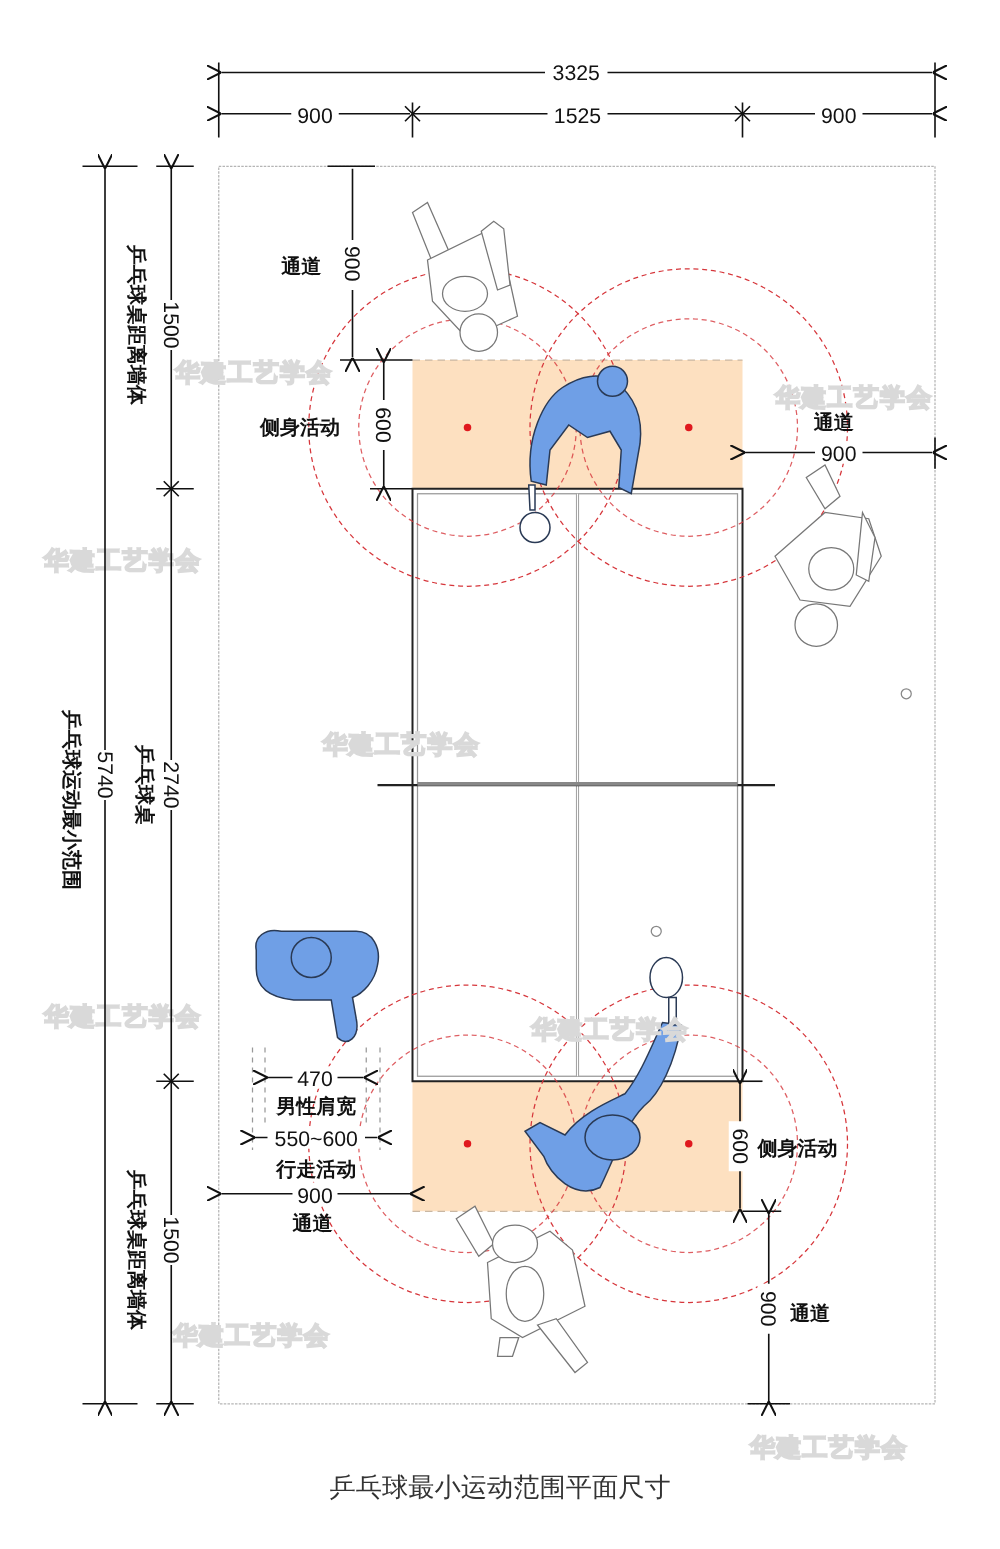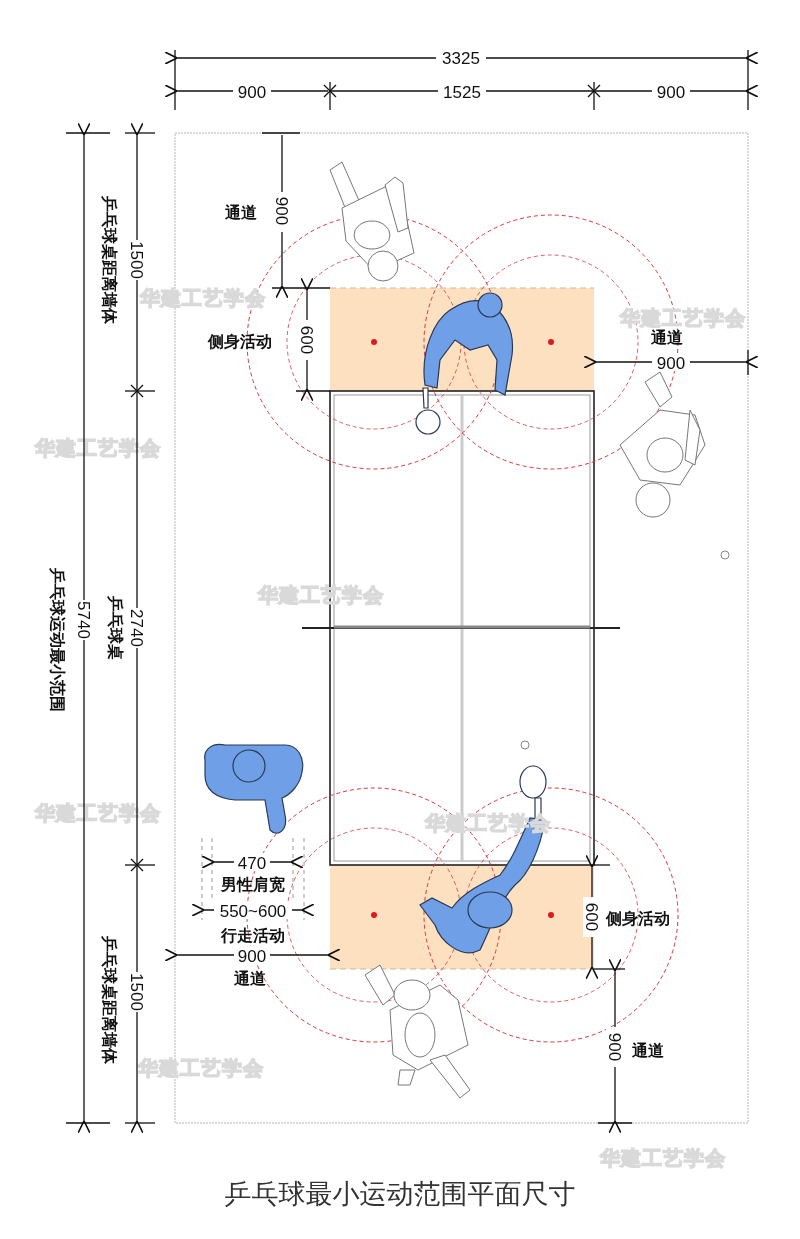--- a/index.html
+++ b/index.html
@@ -2,21 +2,21 @@
 <html><head>
 <meta charset="utf-8">
 <style>
   html, body { margin:0; padding:0; background:#ffffff; }
   body { width:800px; height:1239px; position:relative; overflow:hidden; font-family:"DejaVu Sans", sans-serif; }
   svg#plan { position:absolute; left:0; top:0; }
   .dimtxt { font-family:"Liberation Sans Narrow","Liberation Sans", sans-serif; font-size:17px; fill:#111; }
   .cn { font-family:"DejaVu Sans", sans-serif; font-size:16px; fill:#111; font-weight:bold; }
   .cnv { font-family:"DejaVu Sans", sans-serif; font-size:16px; fill:#111; font-weight:bold; }
   .wm { font-family:"DejaVu Sans", sans-serif; font-size:20px; font-weight:bold; fill:none; stroke:#d9d9d9; stroke-width:1.4; letter-spacing:1px; }
-  .caption { position:absolute; left:0; width:800px; top:1176px; text-align:center; font-family:"DejaVu Sans", sans-serif; font-size:27px; color:#333; }
+  .caption { position:absolute; left:0; width:800px; top:1176px; text-align:center; font-family:"DejaVu Sans", sans-serif; font-size:21px; color:#333; }
 </style>
 </head>
 <body>
 
 <svg id="plan" width="800" height="1239" viewBox="0 0 800 1239" xmlns="http://www.w3.org/2000/svg">
   <defs>
     <marker id="arr" viewBox="0 0 10 10" refX="0" refY="5" markerWidth="9" markerHeight="9" orient="auto-start-reverse">
       <path d="M10,0 L0,5 L10,10" fill="none" stroke="#111" stroke-width="1.4"></path>
     </marker>
   </defs>

